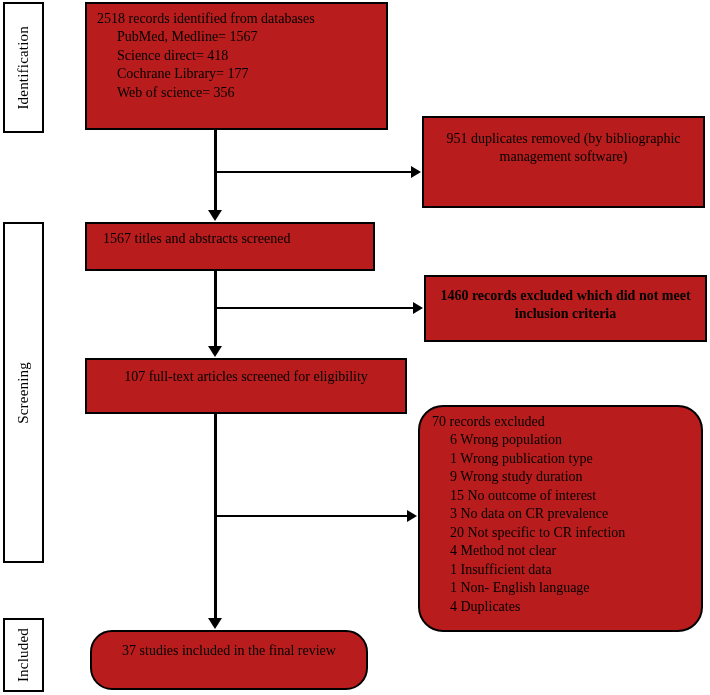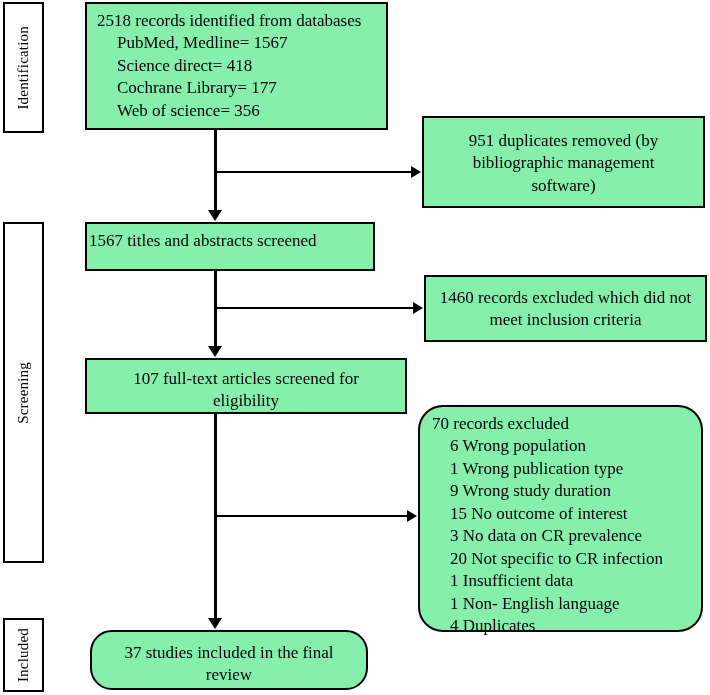--- a/index.html
+++ b/index.html
@@ -18,22 +18,22 @@
     height: 695px;
     overflow: hidden;
     background: #ffffff;
   }
 
   
   .box {
     position: absolute;
     box-sizing: border-box;
     border: 2px solid #000000;
-    background: #86efac;
-    font-size: 17px;
+    background: #b91c1c;
+    font-size: 14px;
     line-height: 1.32;
     color: #000000;
   }
   .box .inner {
     padding: 6px 10px 4px 10px;
   }
   .box.center .inner { text-align: center; }
   .box.left   .inner { text-align: left; }
 
   
@@ -135,47 +135,48 @@
     </div>
   </div>
 
   <div class="box center" style="left:422px; top:116px; width:283px; height:92px;">
     <div class="inner" style="padding:12px 16px;">
       <span>951 duplicates removed (by bibliographic management software)</span>
     </div>
   </div>
 
   <div class="box left" style="left:85px; top:222px; width:290px; height:49px;">
-    <div class="inner" style="padding:6px 2px;">
+    <div class="inner" style="padding:6px 16px;">
       <span>1567 titles and abstracts screened</span>
     </div>
   </div>
 
   <div class="box center" style="left:424px; top:275px; width:283px; height:67px;">
-    <div class="inner" style="padding:10px 0;">
+    <div class="inner" style="padding:10px 0;font-weight:bold;">
       <span>1460 records excluded which did not meet inclusion criteria</span>
     </div>
   </div>
 
   <div class="box center" style="left:85px; top:358px; width:322px; height:56px;">
     <div class="inner" style="padding:8px 12px;">
       <span>107 full-text articles screened for eligibility</span>
     </div>
   </div>
 
   <div class="box left" style="left:418px; top:405px; width:285px; height:227px;border-radius:25px;">
     <div class="inner" style="padding:6px 8px 4px 12px;">
       <span class="excl-head">70 records excluded</span>
       <ul class="excl-list">
         <li>6 Wrong population</li>
         <li>1 Wrong publication type</li>
         <li>9 Wrong study duration</li>
         <li>15 No outcome of interest</li>
         <li>3 No data on CR prevalence</li>
         <li>20 Not specific to CR infection</li>
+        <li>4 Method not clear</li>
         <li>1 Insufficient data</li>
         <li>1 Non- English language</li>
         <li>4 Duplicates</li>
       </ul>
     </div>
   </div>
 
   <div class="box center" style="left:90px; top:630px; width:278px; height:60px;border-radius:22px;">
     <div class="inner" style="padding:10px 14px;">
       <span>37 studies included in the final review</span>

